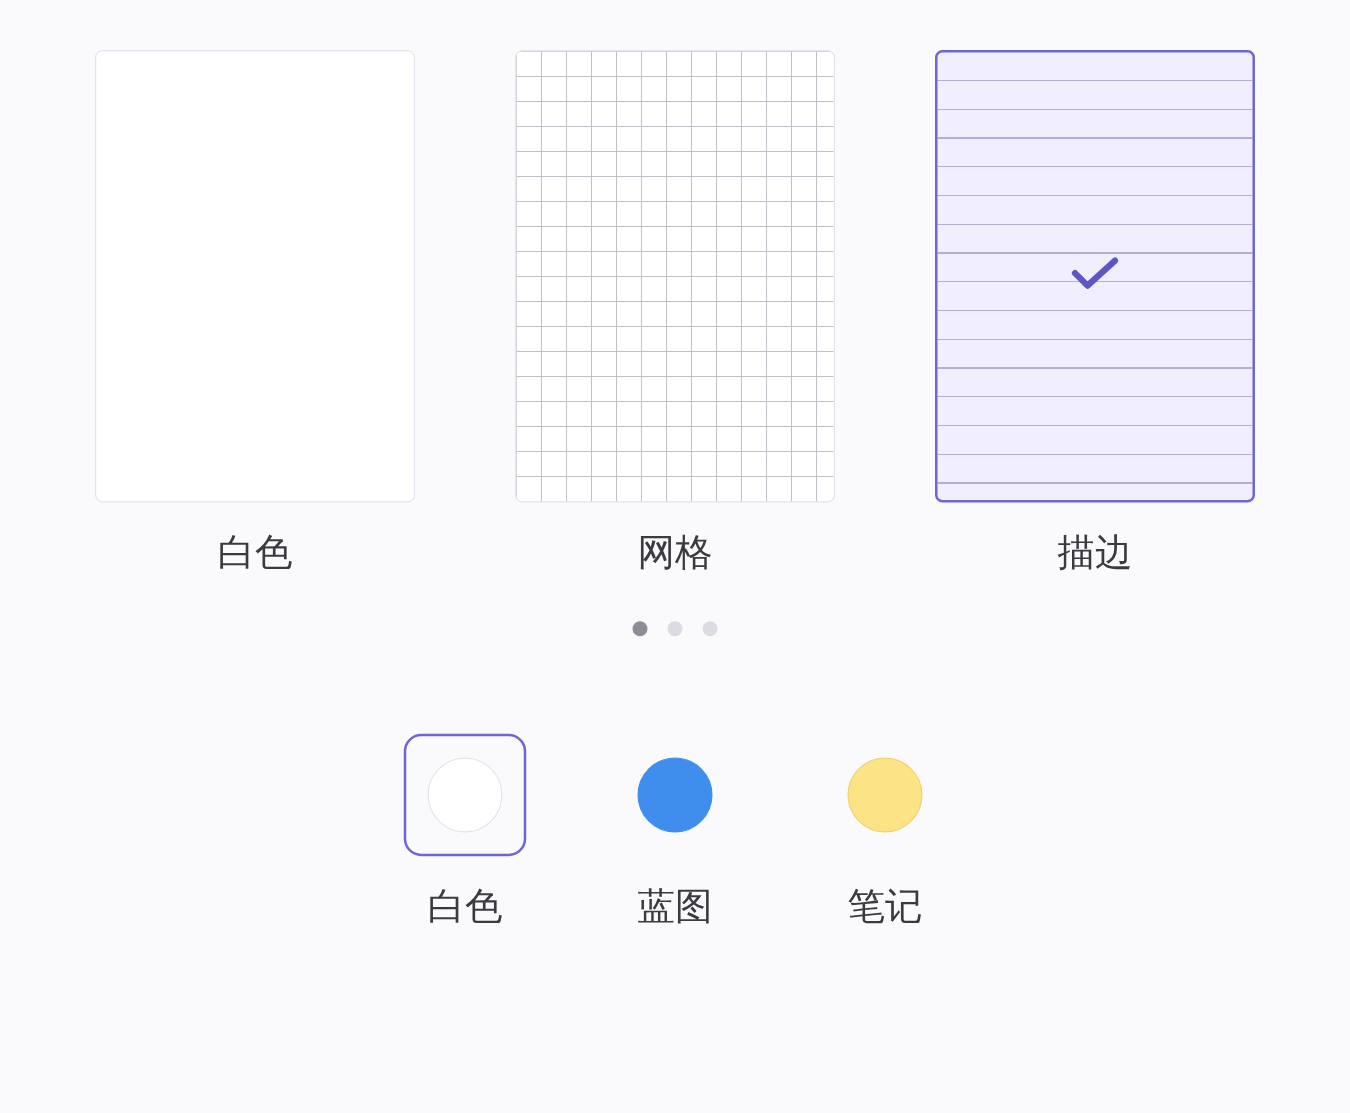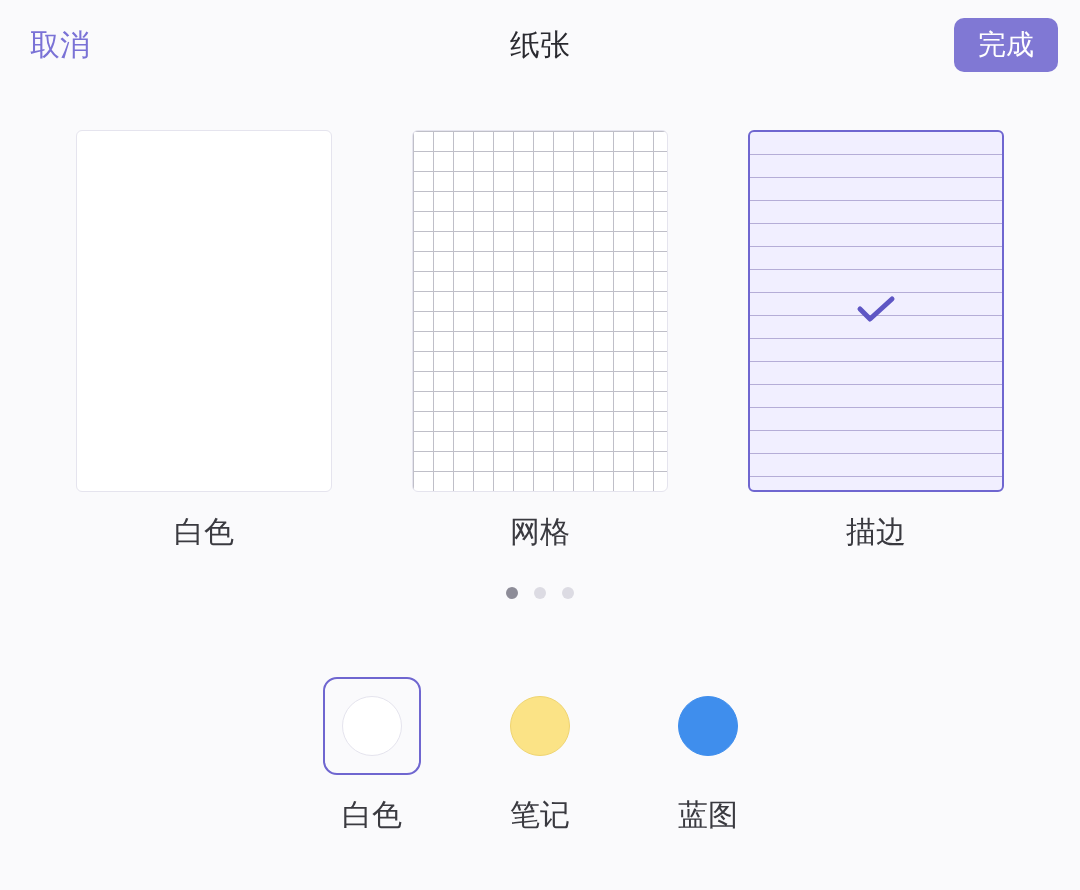--- a/index.html
+++ b/index.html
@@ -153,25 +153,20 @@
     .color-label {
       font-size: 30px;
       color: #3a3a40;
     }
   </style>
 </head>
 <body>
 
 <div class="window">
 
-  <div class="header">
-    <button class="cancel">取消</button>
-    <div class="title">纸张</div>
-    <button class="done">完成</button>
-  </div>
 
   <div class="paper-row">
 
     <div class="paper-item">
       <div class="paper-preview"></div>
       <div class="paper-label">白色</div>
     </div>
 
     <div class="paper-item">
       <div class="paper-preview paper-grid"></div>
@@ -201,27 +196,27 @@
 
     <div class="color-item">
       <div class="swatch-box selected">
         <div class="swatch-circle swatch-white"></div>
       </div>
       <div class="color-label">白色</div>
     </div>
 
     <div class="color-item">
       <div class="swatch-box">
-        <div class="swatch-circle swatch-note"></div>
-      </div>
-      <div class="color-label">笔记</div>
+        <div class="swatch-circle swatch-blue"></div>
+      </div>
+      <div class="color-label">蓝图</div>
     </div>
 
     <div class="color-item">
       <div class="swatch-box">
-        <div class="swatch-circle swatch-blue"></div>
-      </div>
-      <div class="color-label">蓝图</div>
+        <div class="swatch-circle swatch-note"></div>
+      </div>
+      <div class="color-label">笔记</div>
     </div>
 
   </div>
 
 </div>
 
 </body></html>

